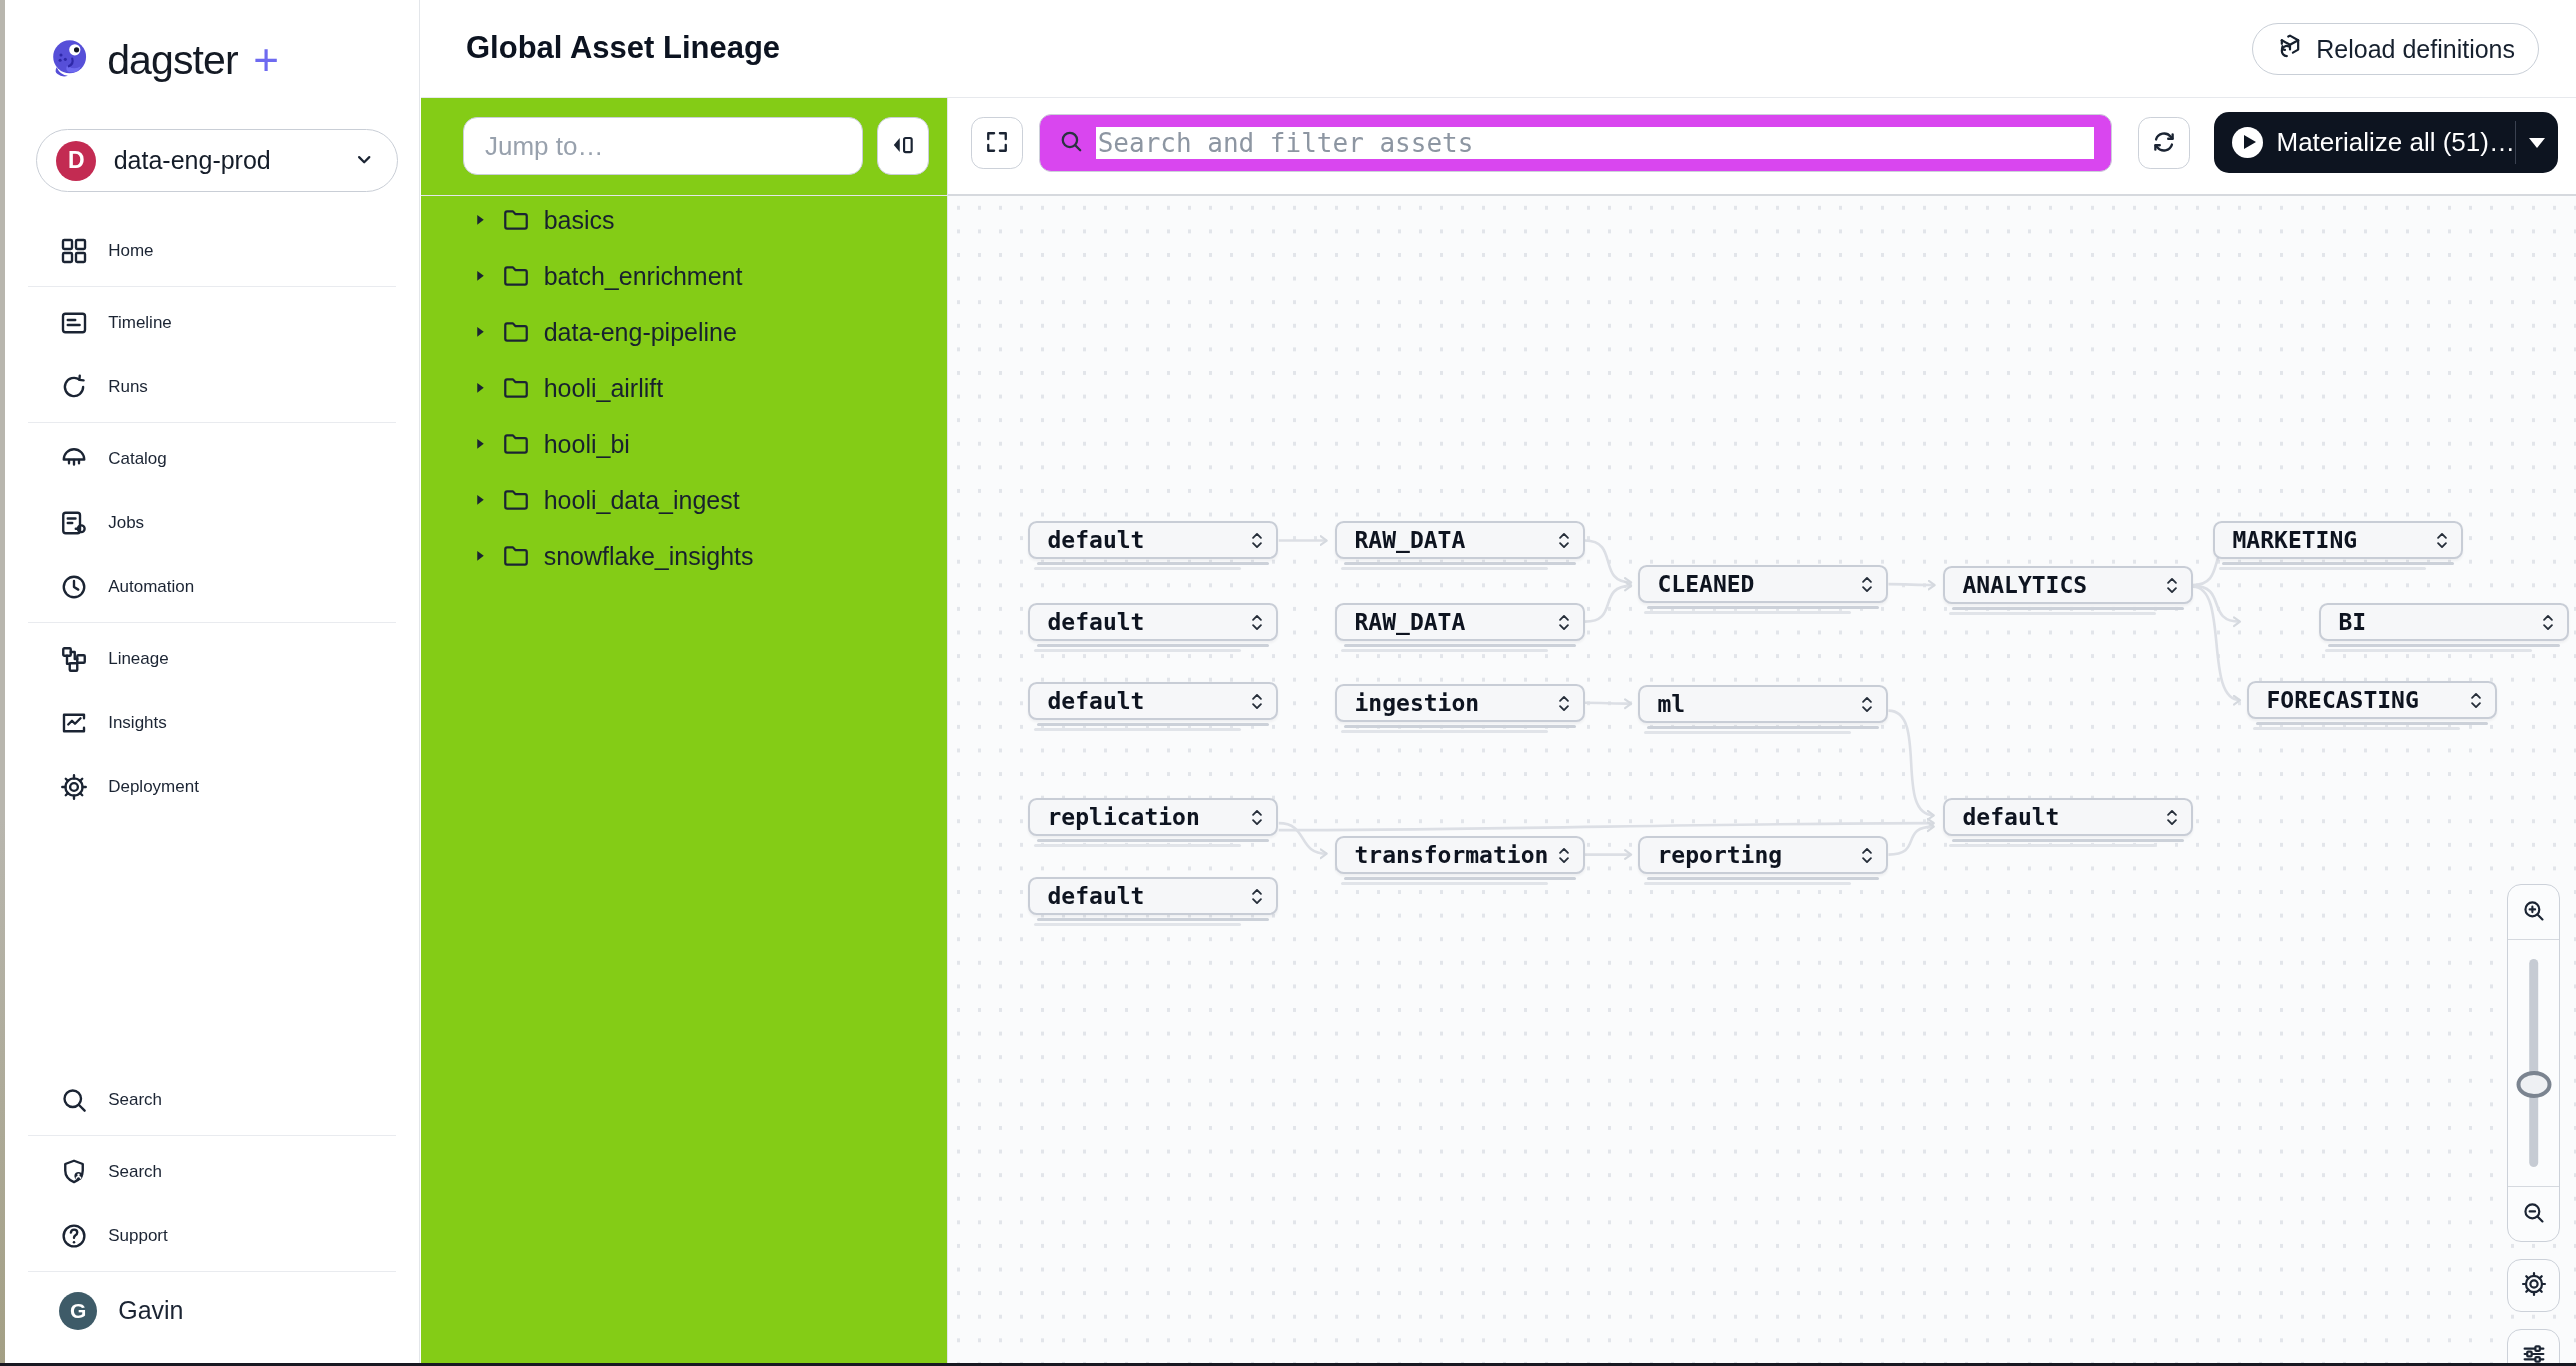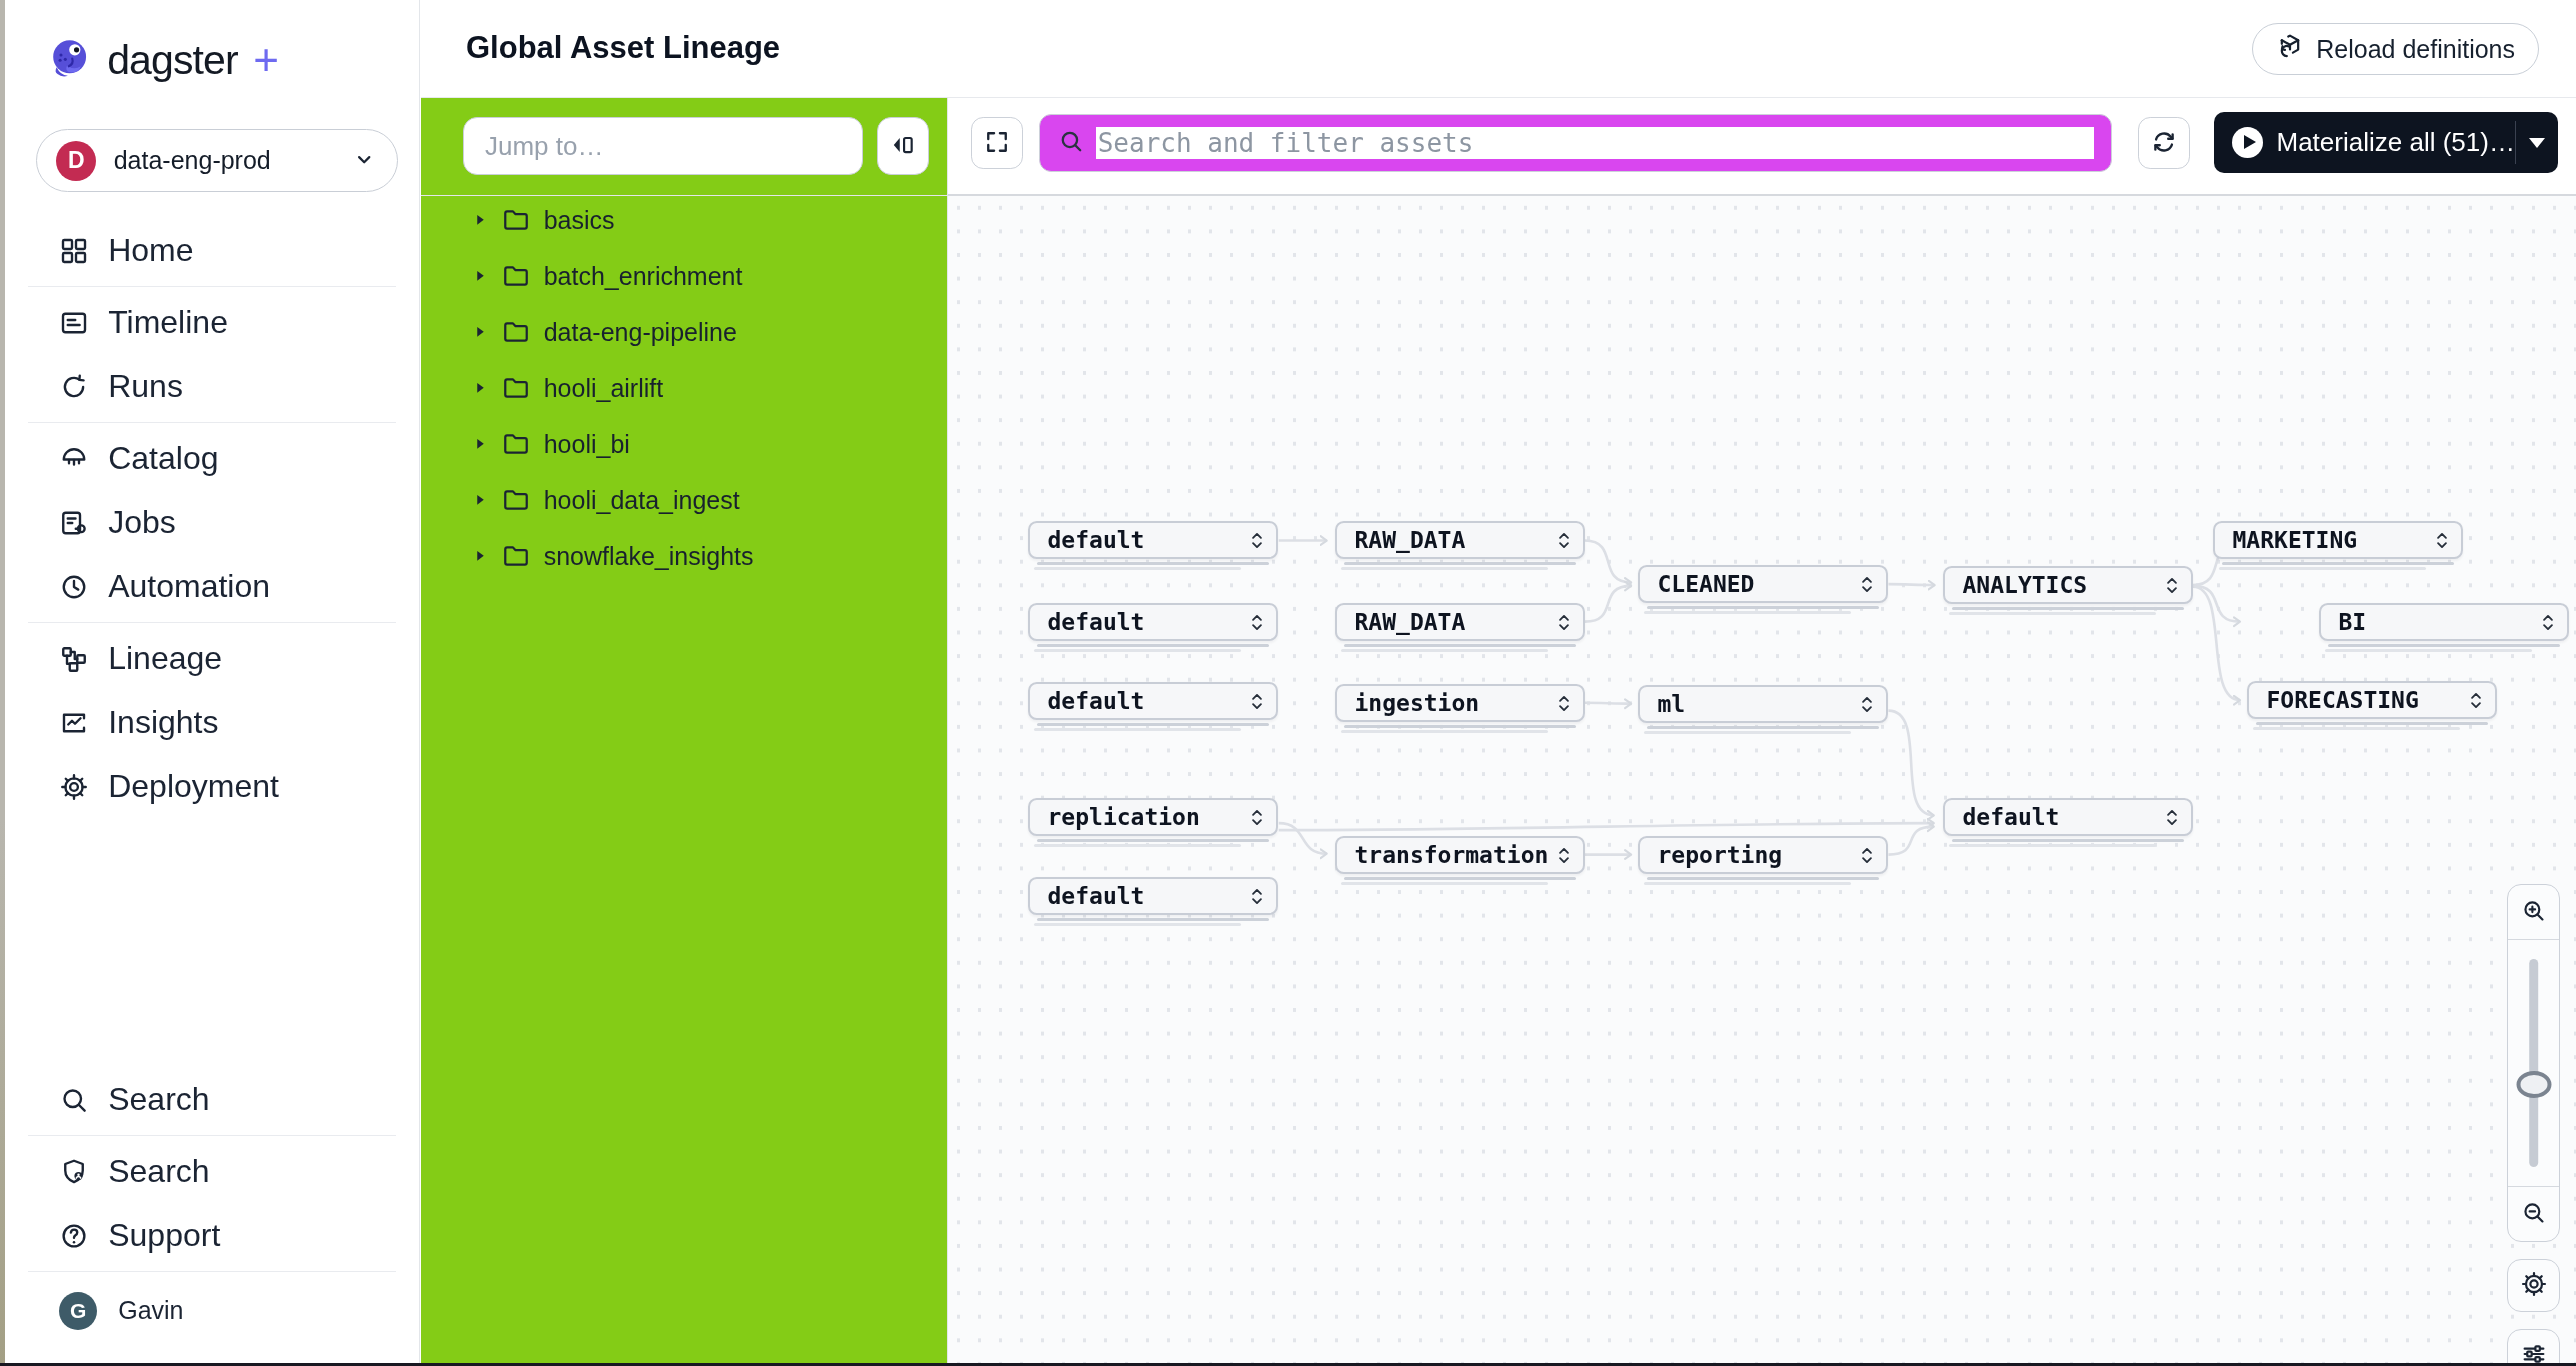--- a/index.html
+++ b/index.html
@@ -24,21 +24,21 @@
       padding:0 21px 0 19px;gap:17.5px;background:#fff;cursor:pointer;}
   .ws-avatar{width:40px;height:40px;border-radius:50%;background:#c32b52;color:#fff;
       font-size:23px;font-weight:700;display:flex;align-items:center;justify-content:center;flex:none;}
   .ws-name{font-size:25px;font-weight:500;color:#141c28;flex:1;}
   #nav{position:absolute;left:0;top:215px;right:0;}
   .nav-group{border-top:1.7px solid #e9ebef;margin:0 23px;padding:3.5px 0;}
   .nav-group:first-child{border-top:none;}
   .nav-item{height:64px;display:flex;align-items:center;padding-left:31px;gap:19px;cursor:pointer;}
   .nav-item .nic{width:30px;height:30px;flex:none;display:flex;align-items:center;}
   .nav-item .nic svg{width:30px;height:30px;}
-  .nav-item .nlab{font-size:32px;color:#1b2433;}
+  .nav-item .nlab{font-size:17px;color:#1b2433;}
   #sidebar-footer{position:absolute;left:0;top:1064px;right:0;}
   .user-row{height:70px;display:flex;align-items:center;padding-left:31px;gap:21px;cursor:pointer;}
   .user-avatar{width:38px;height:38px;border-radius:50%;background:#3e5b68;color:#fff;
       font-size:21px;font-weight:700;display:flex;align-items:center;justify-content:center;}
   .user-name{font-size:25px;}
 
   
   #page-header{position:absolute;left:421px;top:0;right:0;height:98px;background:#fff;
       border-bottom:1.7px solid #e7e9ed;}
   #page-title{position:absolute;left:45px;top:0;line-height:96px;font-size:31px;font-weight:700;color:#0c1320;}
@@ -71,21 +71,21 @@
       background:#fff;display:flex;align-items:center;justify-content:center;cursor:pointer;}
   .sq-btn svg{width:28px;height:28px;}
   #fullscreen-btn{left:23px;top:19px;}
   #asset-search{position:absolute;left:91px;top:15.7px;width:1073px;height:58px;border:1.7px solid #ccd1d9;
       border-radius:12.2px;display:flex;align-items:center;padding:0 17.5px;gap:12.2px;background:#d946ef;}
   #asset-search svg{width:26px;height:26px;flex:none;}
   #asset-search input{border:none;outline:none;flex:1;font-family:"DejaVu Sans Mono",monospace;
       font-size:26px;color:#1b2433;}
   #asset-search input::placeholder{color:#8d96a2;}
   #refresh-btn{left:1190px;top:19px;}
-  #materialize-btn{position:absolute;left:1266px;top:14px;width:344px;height:61px;border-radius:10px;
+  #materialize-btn{position:absolute;left:1266px;top:14px;width:344px;height:61px;border-radius:15px;
       background:#0d1420;display:flex;align-items:stretch;color:#fff;cursor:pointer;}
   #materialize-main{flex:1;display:flex;align-items:center;gap:14px;padding-left:17.5px;}
   .play-circle{width:31px;height:31px;border-radius:50%;background:#fff;position:relative;flex:none;}
   .play-circle::after{content:"";position:absolute;left:12.2px;top:7.9px;border-left:12.2px solid #0d1420;
       border-top:7.9px solid transparent;border-bottom:7.9px solid transparent;}
   #materialize-label{font-size:26px;font-weight:500;white-space:nowrap;}
   #materialize-divider{width:1.7px;background:#3a4150;margin:8.7px 0;}
   #materialize-caret{width:49px;display:flex;align-items:center;justify-content:center;}
   #materialize-caret::after{content:"";border-left:8.7px solid transparent;border-right:8.7px solid transparent;
       border-top:10.5px solid #fff;}

